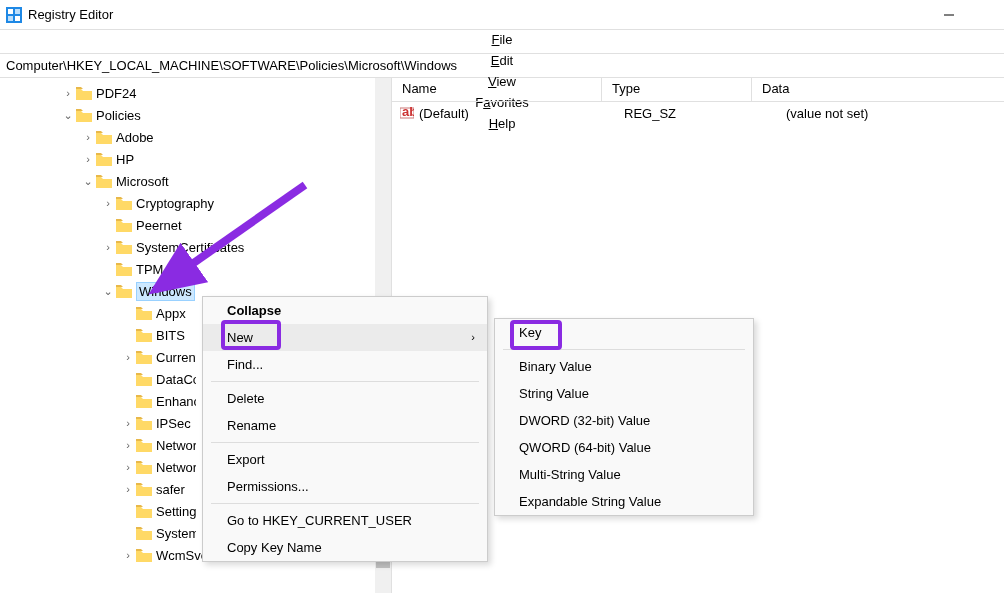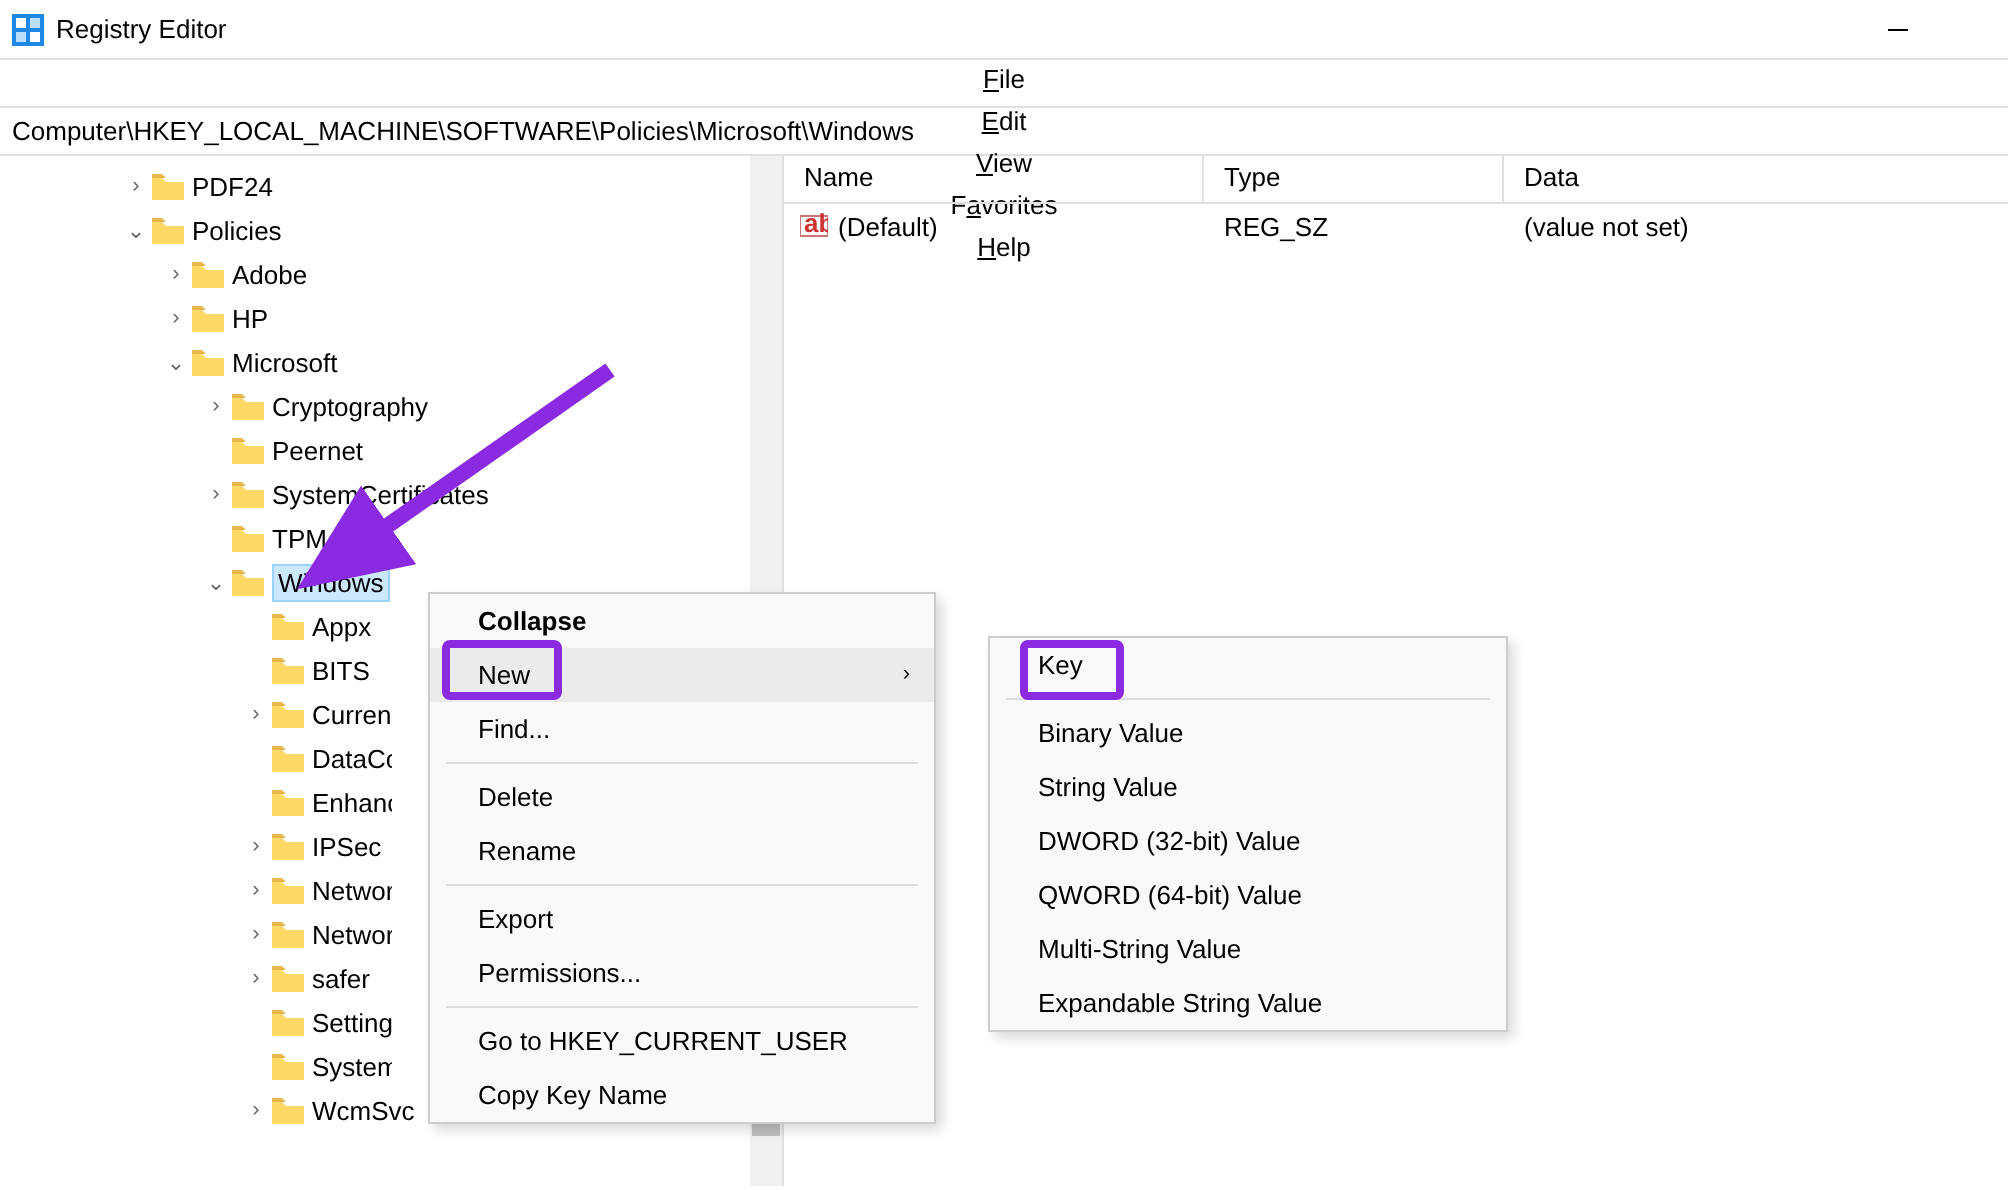--- a/index.html
+++ b/index.html
@@ -20,27 +20,27 @@
 .tree-row { display: flex; align-items: center; height: 22px; white-space: nowrap; }
 .indent { display: inline-block; width: 20px; height: 22px; }
 .chev { display: inline-flex; width: 16px; justify-content: center; align-items: center; font-size: 11px; color: #666; }
 .folder { width: 16px; height: 13px; margin-right: 4px; }
 .sel { background: #cce8ff; border: 1px solid #99d1ff; }
 .vtable-head { display: flex; height: 24px; border-bottom: 1px solid #e0e0e0; }
 .vcol { padding: 3px 10px; border-right: 1px solid #e0e0e0; }
 .vcol.name { width: 210px; }
 .vcol.type { width: 150px; }
 .vcol.data { flex: 1; border-right: none; }
-.vrow { display: flex; height: 22px; align-items: center; }
+.vrow { display: flex; height: 22px; align-items: center; gap: 12px; }
 .vrow .name { width: 210px; padding-left: 8px; display: flex; align-items: center; }
 .vrow .type { width: 150px; padding-left: 10px; }
 .vrow .data { flex: 1; padding-left: 10px; }
 .strval-icon { width: 14px; height: 14px; margin-right: 5px; }
 .ctxmenu { position: absolute; background: #f9f9f9; border: 1px solid #ccc; box-shadow: 3px 3px 6px rgba(0,0,0,0.15); z-index: 10; }
-.ctxmenu.main { left: 214px; top: 296px; width: 254px; }
+.ctxmenu.main { left: 202px; top: 296px; width: 286px; }
 .ctxmenu.sub { left: 494px; top: 318px; width: 260px; }
 .ctx-item { padding: 6px 32px 6px 24px; position: relative; }
 .ctx-item.hover { background: #ebebeb; }
 .ctx-item.bold { font-weight: 600; }
 .ctx-sep { height: 1px; background: #ddd; margin: 3px 8px; }
 .ctx-arrow { position: absolute; right: 12px; top: 7px; font-size: 11px; }
 .highlight-box { position: absolute; border: 4px solid #8a2be2; border-radius: 4px; pointer-events: none; z-index: 20; }
 .annotate-arrow { position: absolute; z-index: 5; }
 .scrollbar { position: absolute; right: 0; top: 0; bottom: 0; width: 16px; background: #f0f0f0; }
 .scroll-thumb { position: absolute; left: 1px; right: 1px; background: #c0c0c0; }

